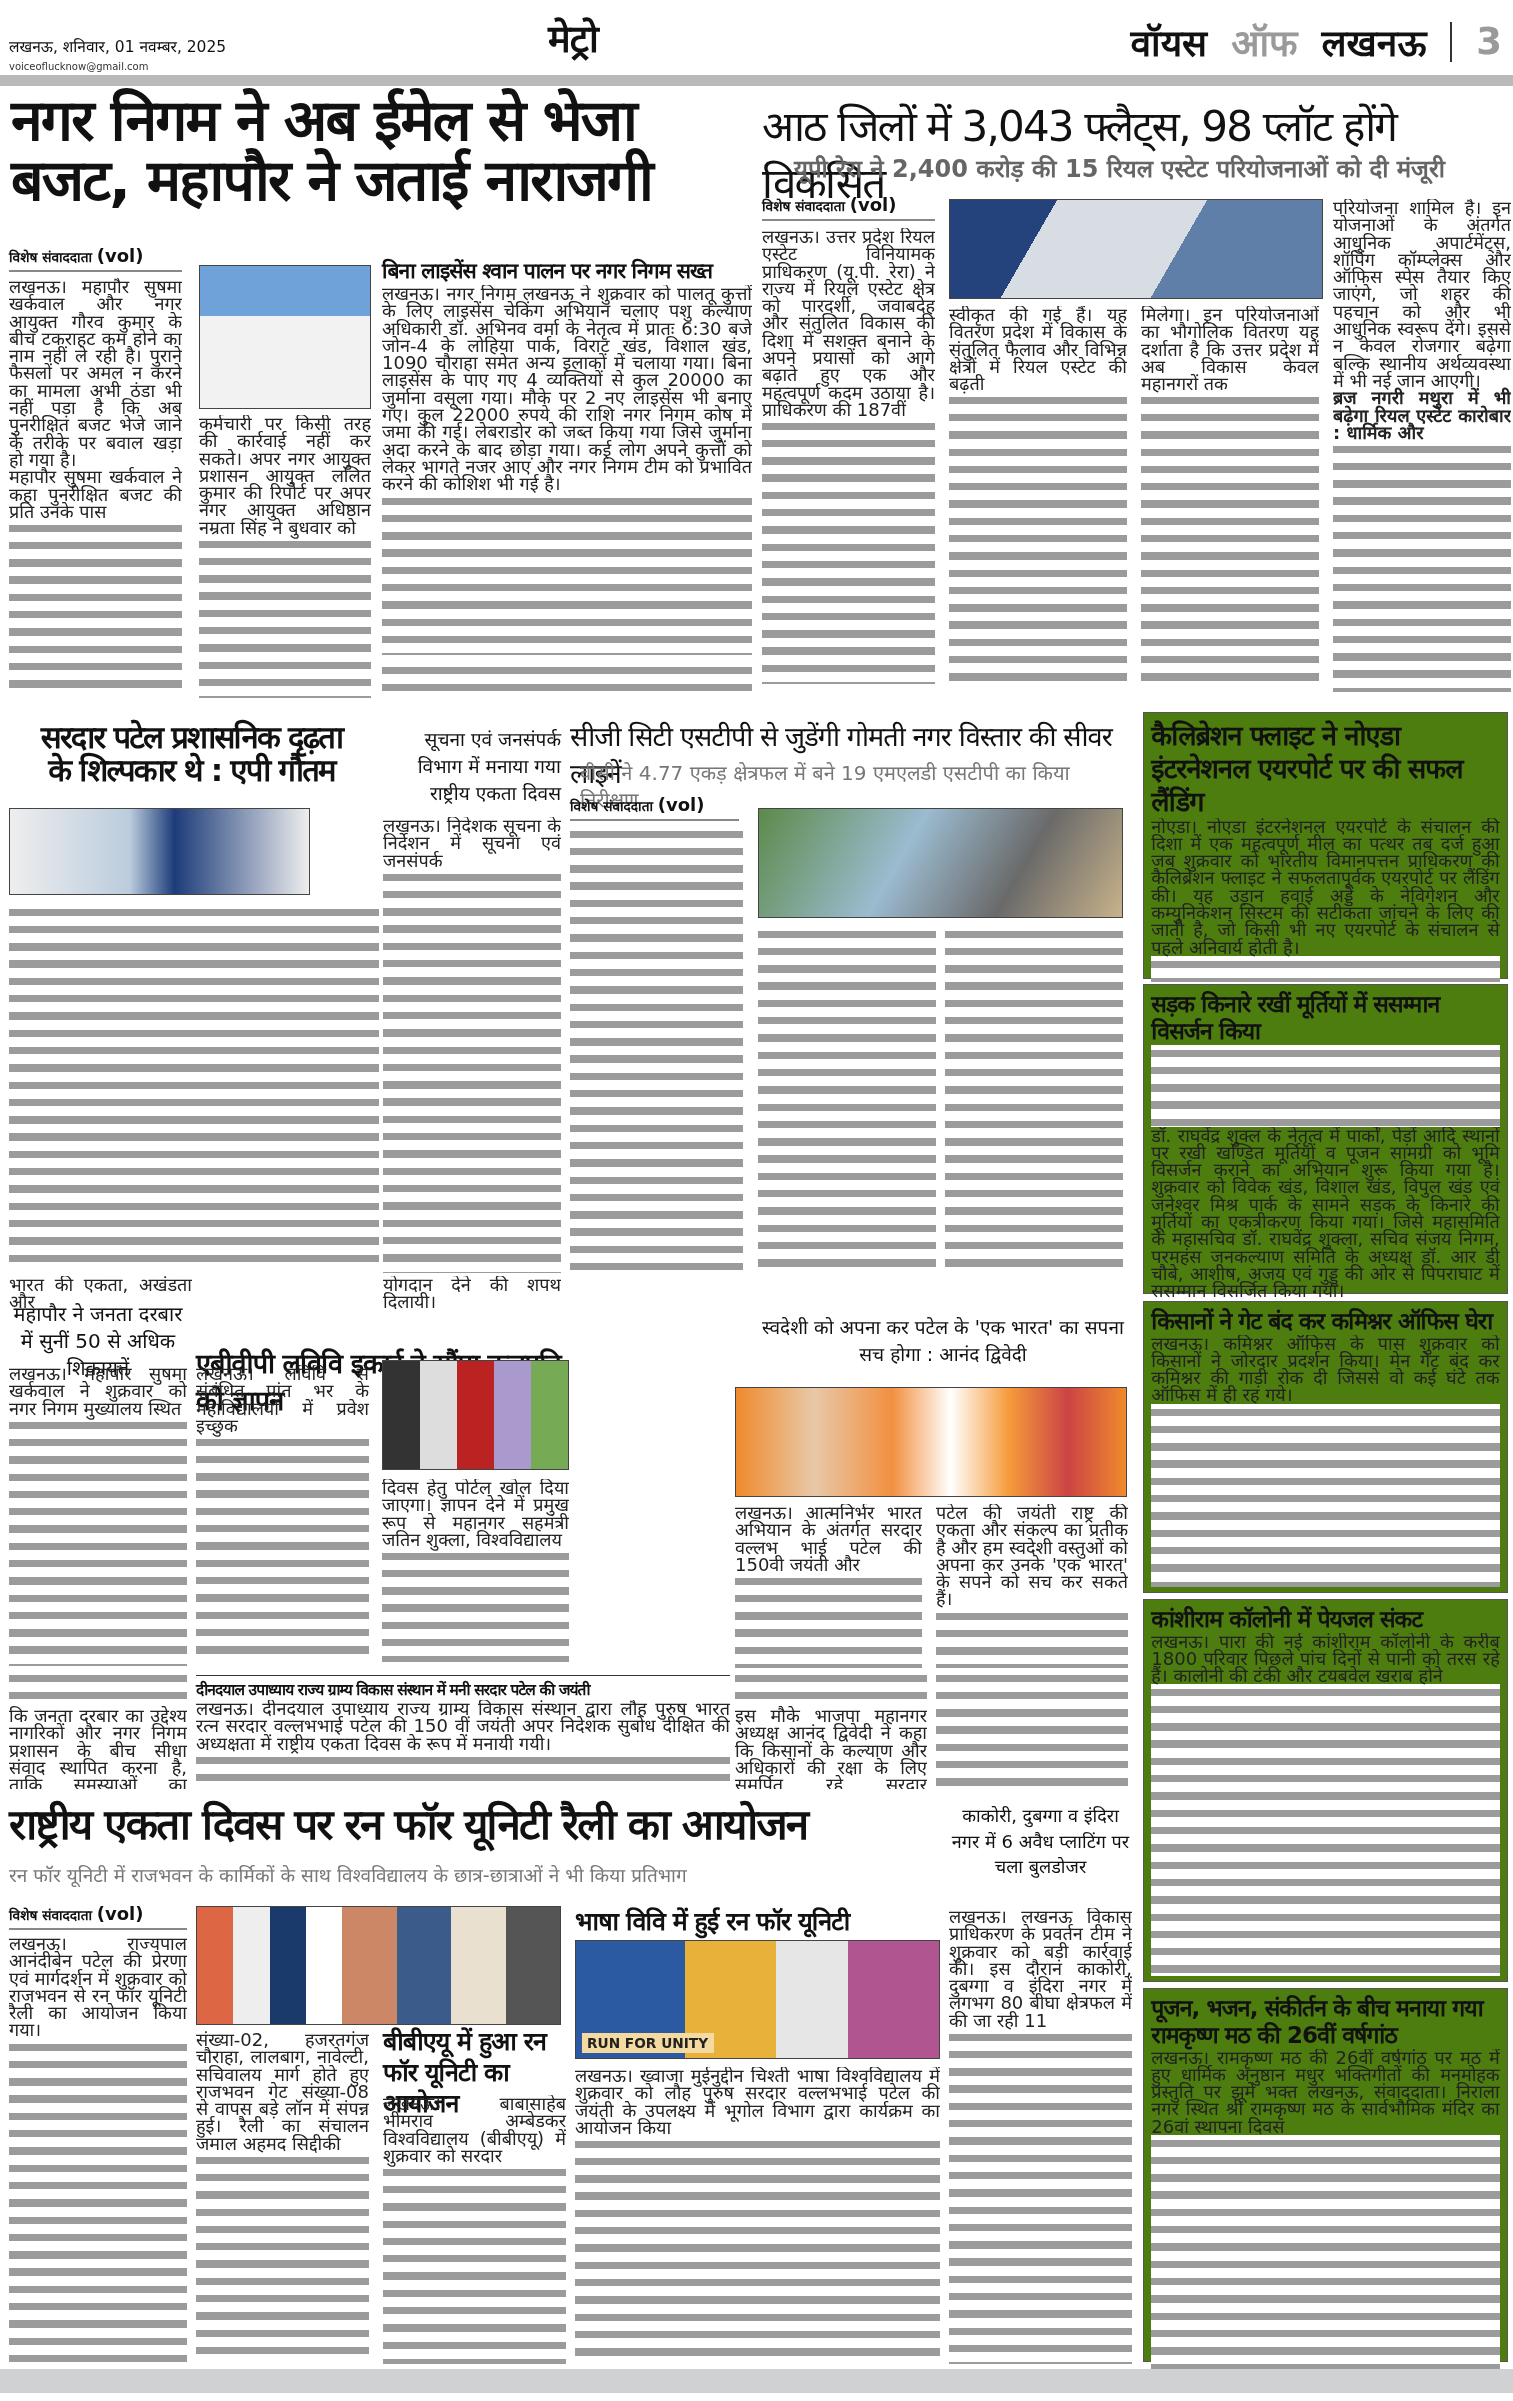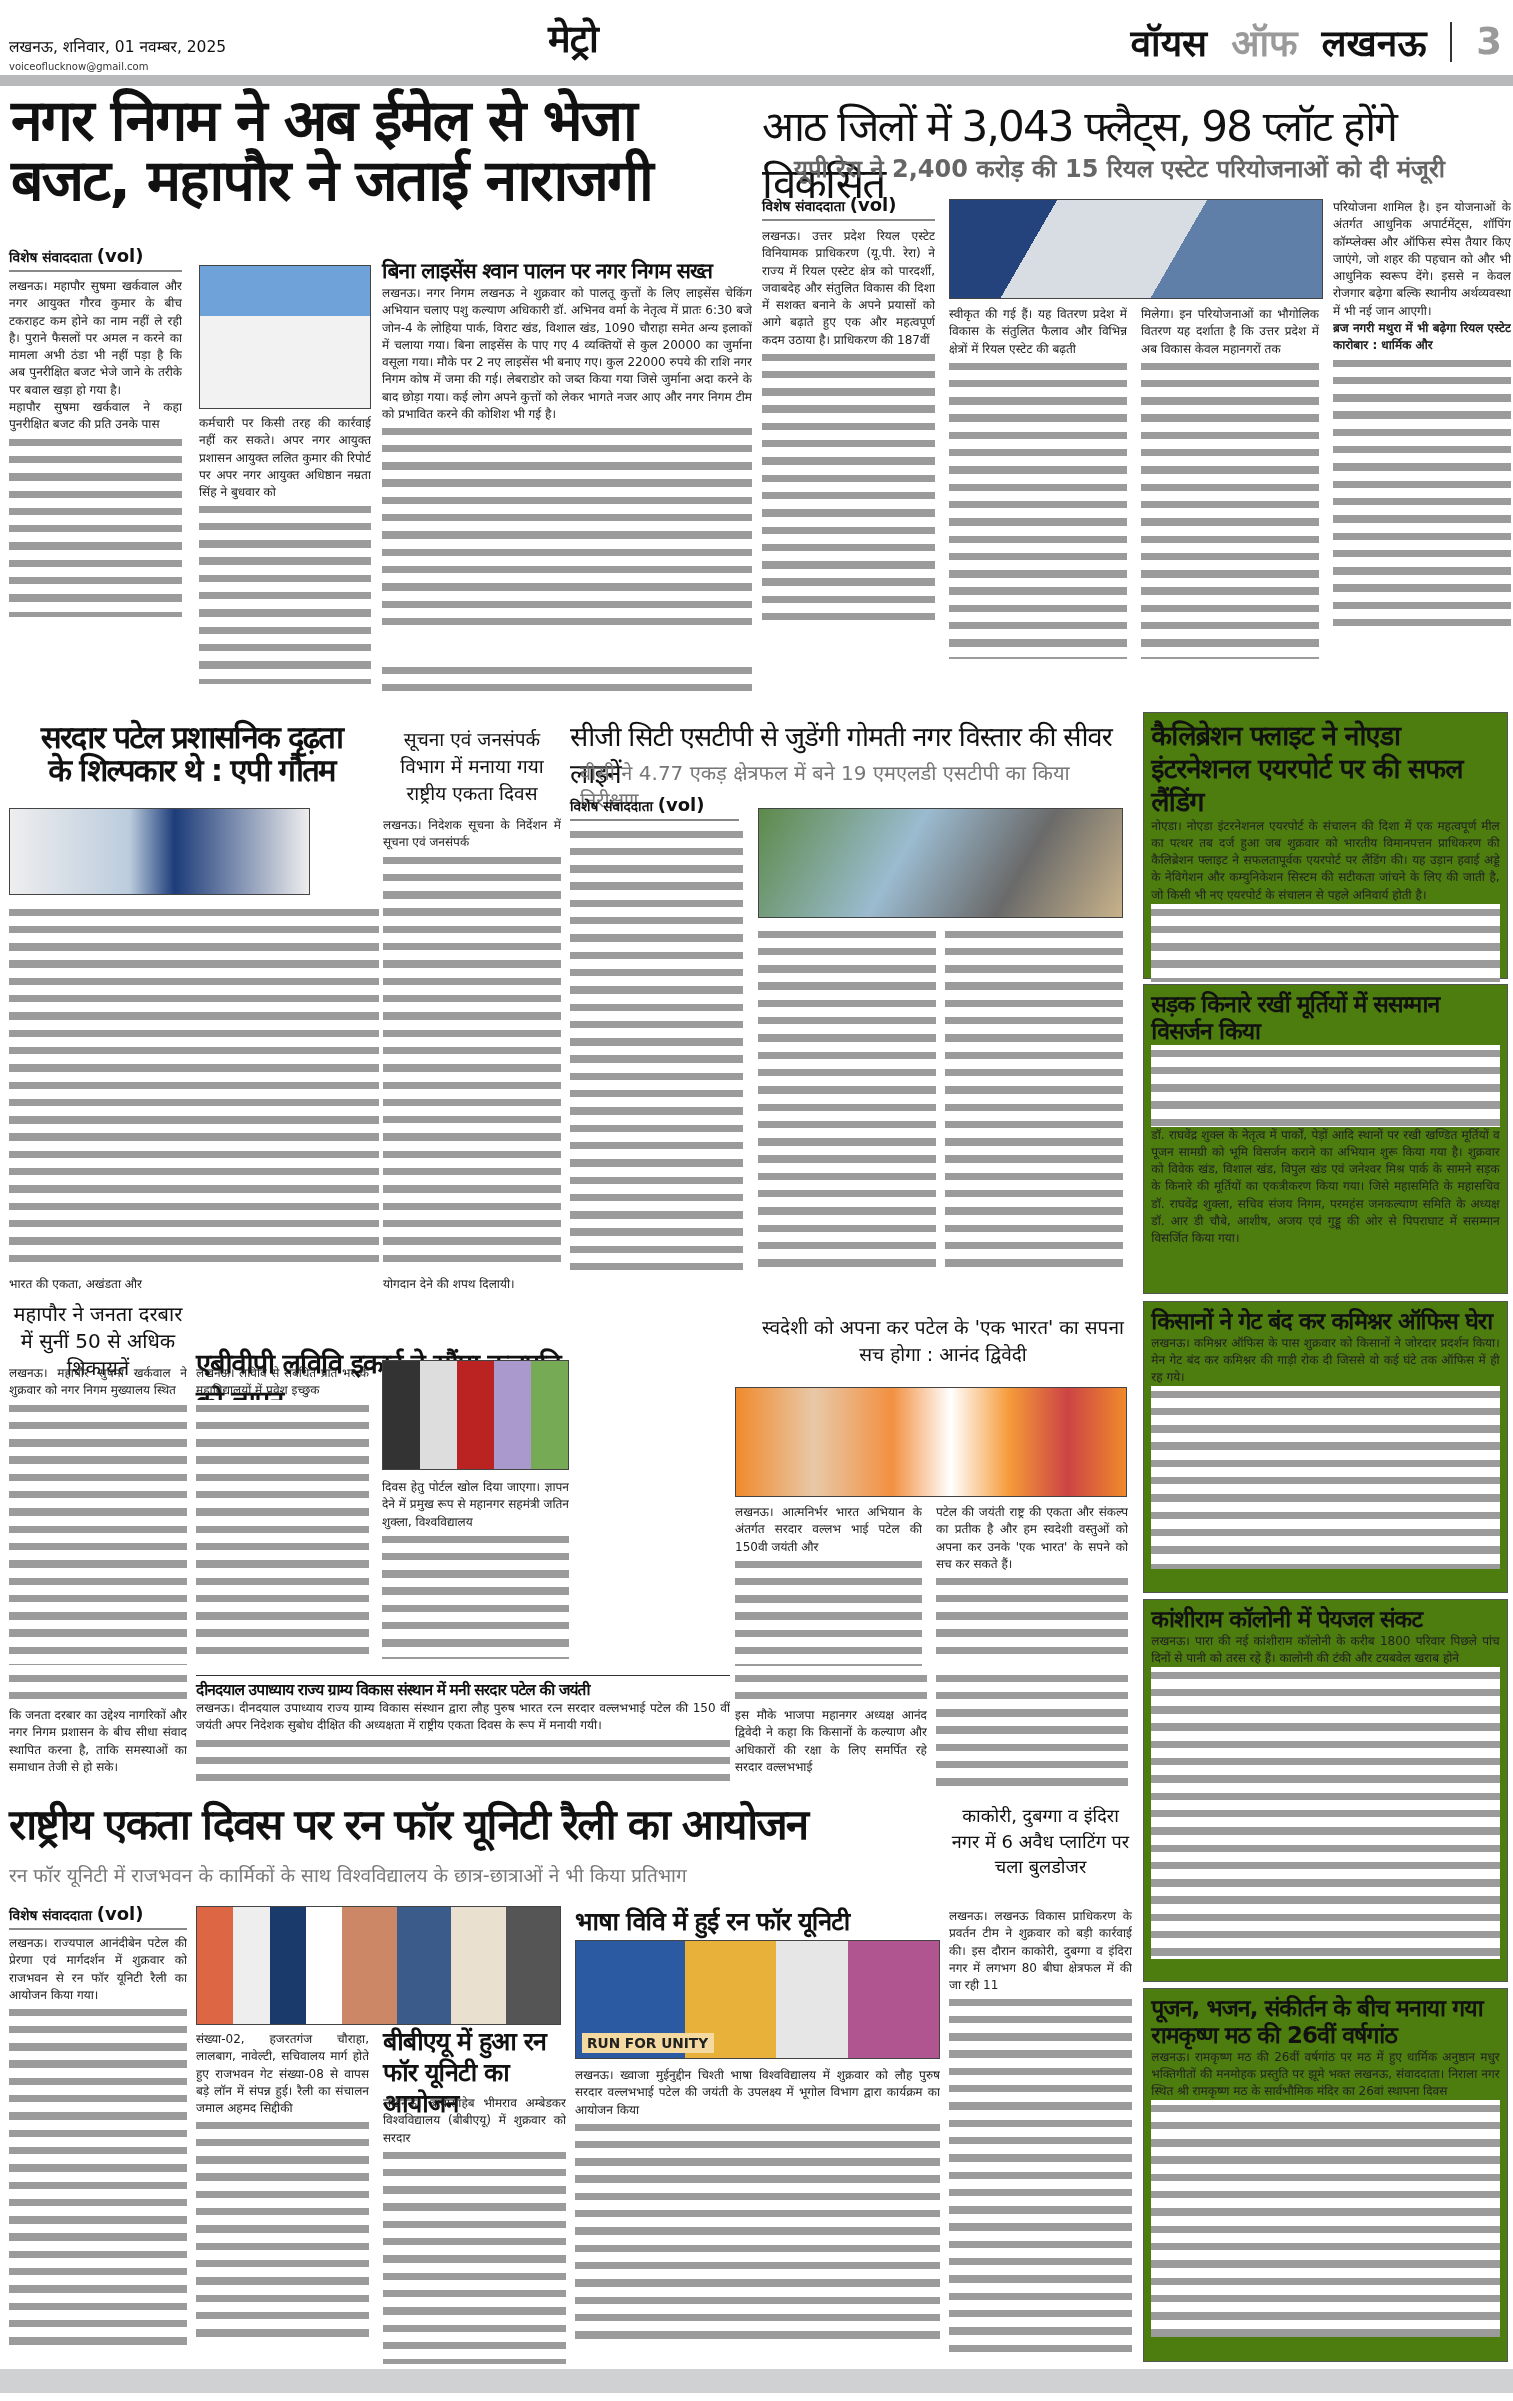--- a/index.html
+++ b/index.html
@@ -11,21 +11,21 @@
 .mast-center{left:548px;top:11px;font-size:38px;font-weight:bold;letter-spacing:-0.9px}
 .mast-right{right:11px;top:16.4px;font-size:37px;font-weight:bold;display:flex;align-items:center;gap:24px}
 .mast-right .gray{color:#9a9a9a}
 .mast-right .sep{width:1.8px;height:40px;background:#333}
 .mast-right .page{color:#9a9a9a}
 .rule{left:0;width:1513px;height:11px;background:#b8b9bb;top:75px}
 .h-main{font-weight:bold;letter-spacing:-1.8px;line-height:1.05;color:#111}
 .sub{color:#666;font-weight:bold}
 .byline{font-size:13.7px;font-weight:bold;border-bottom:2.7px solid #888;padding-bottom:3.7px}
 .byline .vol{font-size:18px}
-.body{font-size:12px;line-height:17.3px;color:#222;text-align:justify;overflow:hidden}
+.body{font-size:18px;line-height:17.3px;color:#222;text-align:justify;overflow:hidden}
 .lines{background:repeating-linear-gradient(#fff 0 4.6px,#9b9b9b 4.6px 12px,#fff 12px 17.3px)}
 .photo{background:linear-gradient(135deg,#8aa7c4,#d9d3c8 45%,#8a6f5a);border:0.9px solid #444}
 .photo.build{background:linear-gradient(#6fa2d8 0 35%,#f2f2f2 35% 100%)}
 .photo.meet{background:linear-gradient(120deg,#24427c 0 25%,#d8dde3 25% 60%,#5f7fa8 60%)}
 .photo.crowd{background:linear-gradient(90deg,#d64 0 10%,#eee 10% 20%,#1a3a6c 20% 30%,#fff 30% 40%,#c86 40% 55%,#3b5b8b 55% 70%,#e9e0d0 70% 85%,#555 85%)}
 .photo.orange{background:linear-gradient(90deg,#f08a2c,#e8c8a8 20%,#f29040 40%,#fff 55%,#f59b3a 70%,#c44 85%,#f08a2c)}
 .photo.green{background:linear-gradient(120deg,#5d8a4a,#9bbbd0 40%,#6a6a6a 70%,#c8b28a)}
 .photo.run{background:linear-gradient(90deg,#2b5aa3 0 30%,#e8b23a 30% 55%,#e6e6e6 55% 75%,#b0558f 75%)}
 .box{border:1.8px solid #555;padding:5.5px 7.3px;background:#4d7c0f}
 .box h3{font-size:27px;line-height:33px;font-weight:bold;letter-spacing:-0.9px}
@@ -99,21 +99,21 @@
 </div>
 
 <div class="abs h-main" style="left:9px;top:721px;width:365px;font-size:31px;text-align:center">
   <div>सरदार पटेल प्रशासनिक दृढ़ता</div>
   <div>के शिल्पकार थे : एपी गौतम</div>
 </div>
 <div class="abs photo orange" style="left:9px;top:808px;width:301px;height:87px;background:linear-gradient(90deg,#eee,#bcd 40%,#1d3c7a 55%,#eee)"></div>
 <div class="abs body lines" style="left:9px;top:904px;width:370px;height:365px"></div>
 <div class="abs body" style="left:9px;top:1276px;width:183px">भारत की एकता, अखंडता और</div>
 
-<div class="abs" style="left:383px;top:726px;width:178px;font-size:19px;line-height:27px;text-align:center">सूचना एवं जनसंपर्क विभाग में मनाया गया राष्ट्रीय एकता दिवस</div>
+<div class="abs" style="left:383px;top:726px;width:178px;font-size:19px;line-height:27px;text-align:right">सूचना एवं जनसंपर्क विभाग में मनाया गया राष्ट्रीय एकता दिवस</div>
 <div class="abs body" style="left:383px;top:817px;width:178px;height:456px">
   <p>लखनऊ। निदेशक सूचना के निर्देशन में सूचना एवं जनसंपर्क</p>
   <div class="lines" style="height:420px"></div>
 </div>
 <div class="abs body" style="left:383px;top:1276px;width:178px">योगदान देने की शपथ दिलायी।</div>
 
 <div class="abs" style="left:570px;top:717px;width:557px;font-size:27px;letter-spacing:-0.9px">सीजी सिटी एसटीपी से जुडेंगी गोमती नगर विस्तार की सीवर लाइनें</div>
 <div class="abs" style="left:580px;top:759px;width:548px;font-size:20px;color:#777">वीसी ने 4.77 एकड़ क्षेत्रफल में बने 19 एमएलडी एसटीपी का किया निरीक्षण</div>
 <div class="abs byline" style="left:570px;top:794px;width:169px">
   <span>विशेष संवाददाता</span> <span class="vol">(vol)</span>

